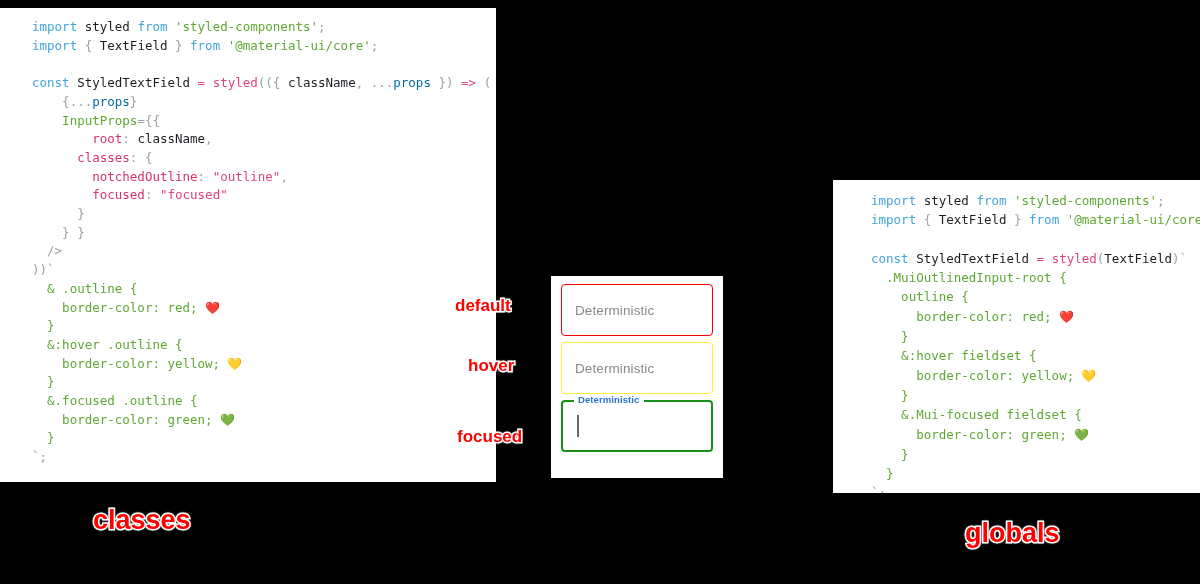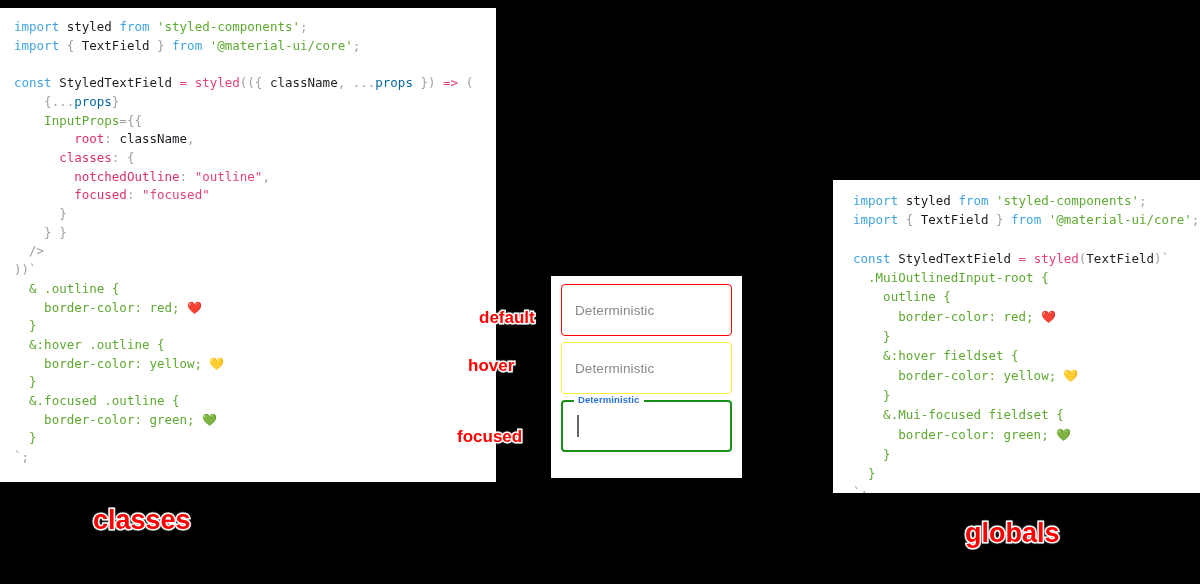--- a/index.html
+++ b/index.html
@@ -35,20 +35,21 @@
     width: 367px;
     height: 313px;
     padding: 11px 8px 8px 20px;
   }
   .code-line {
     font-family: "DejaVu Sans Mono", monospace;
     font-size: 12.5px;
     line-height: 18.7px;
     white-space: pre;
     color: #24292e;
+    margin-left: 18px;
   }
   #panel-globals .code-line {
     font-size: 12.5px;
     line-height: 19.3px;
   }
   .tok-kw      { color: #42a5dc; }
   .tok-plain   { color: #1b1f23; }
   .tok-str     { color: #5fa832; }
   .tok-op      { color: #e0457b; }
   .tok-fn      { color: #e0457b; }
@@ -59,21 +60,21 @@
   .tok-punc    { color: #9aa0a6; }
   .tok-css     { color: #5fa832; }
   .tok-black   { color: #1b1f23; }
   .emoji       { font-family: "DejaVu Sans", sans-serif; font-size: 12px; }
 
   
   #panel-demo {
     position: absolute;
     left: 551px;
     top: 276px;
-    width: 191px;
+    width: 172px;
     height: 202px;
     background: #ffffff;
     box-sizing: border-box;
     padding: 8px 10px;
   }
   .mui-field {
     position: relative;
     box-sizing: border-box;
     height: 52px;
     border-radius: 4px;
@@ -128,21 +129,21 @@
     font-weight: bold;
     color: #ff0000;
     white-space: nowrap;
     -webkit-text-stroke: 3px #ffffff;
     paint-order: stroke fill;
     text-shadow:
        0 0 3px #ffffff, 0 0 3px #ffffff;
   }
   .annot-state { font-size: 17px; }
   .annot-title { font-size: 27px; }
-  #annot-default { left: 455px; top: 308px; margin-left: 24px; }
+  #annot-default { left: 455px; top: 296px; }
   #annot-hover   { left: 468px; top: 356px; }
   #annot-focused { left: 457px; top: 427px; }
   #annot-classes { left: 93px;  top: 505px; }
   #annot-globals { left: 918px; top: 518px; padding-left: 47px; }
 </style>
 </head>
 <body style="background: rgb(0, 0, 0);">
 
 <div class="code-panel" id="panel-classes">
   <div>

